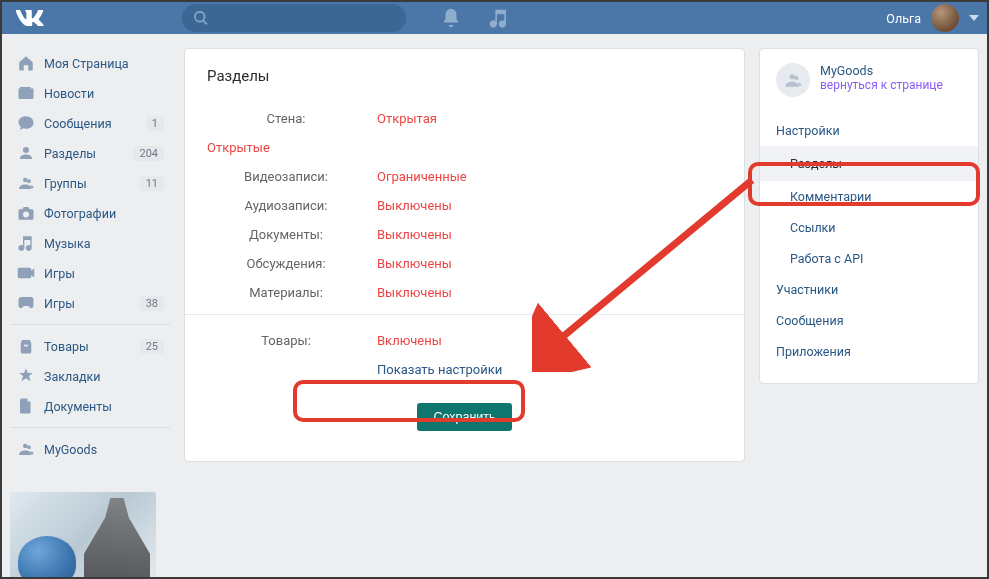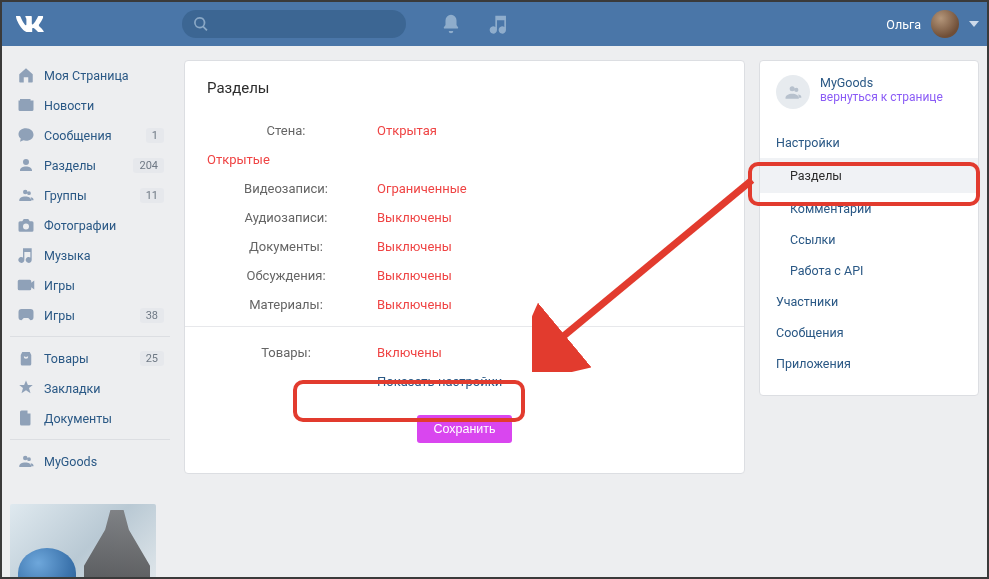--- a/index.html
+++ b/index.html
@@ -10,21 +10,21 @@
   background: #edeef0;
   width: 989px;
   height: 579px;
   overflow: hidden;
   position: relative;
   border: 2px solid #3a3a3a;
 }
 
 
 .header {
-  height: 44px;
+  height: 32px;
   background: #4a76a8;
   display: flex;
   align-items: center;
   padding: 0 8px 0 14px;
 }
 .logo { width: 28px; height: 28px; color: #fff; display: flex; align-items: center; justify-content: center; }
 .logo svg { width: 28px; height: 16px; fill: #fff; }
 .search-box {
   margin-left: 138px;
   width: 224px;
@@ -101,21 +101,21 @@
 }
 .main h2 { font-size: 15px; font-weight: 400; margin-bottom: 26px; color: #2c2c2c; }
 .form-row { display: flex; align-items: center; margin: 0 0 14px 0; }
 .form-row .flabel { width: 170px; text-align: center; color: #656565; font-size: 13px; padding-right: 12px; }
 .form-row .fvalue { color: #ef4444; font-size: 13px; cursor: pointer; }
 .main-sep { height: 1px; background: #e7e8eb; margin: 12px -22px 18px -22px; }
 .show-settings { color: #2a5885; font-size: 13px; cursor: pointer; }
 .save-btn {
   display: block;
   margin: 26px auto 6px auto;
-  background: #d946ef;
+  background: #0f766e;
   color: #fff;
   border: none;
   border-radius: 3px;
   padding: 7px 16px;
   font-size: 12.5px;
   cursor: pointer;
 }
 
 
 .rightpanel { width: 220px; background: #fff; border: 1px solid #dcdee2; border-radius: 4px; padding: 14px 16px 16px 16px; }

